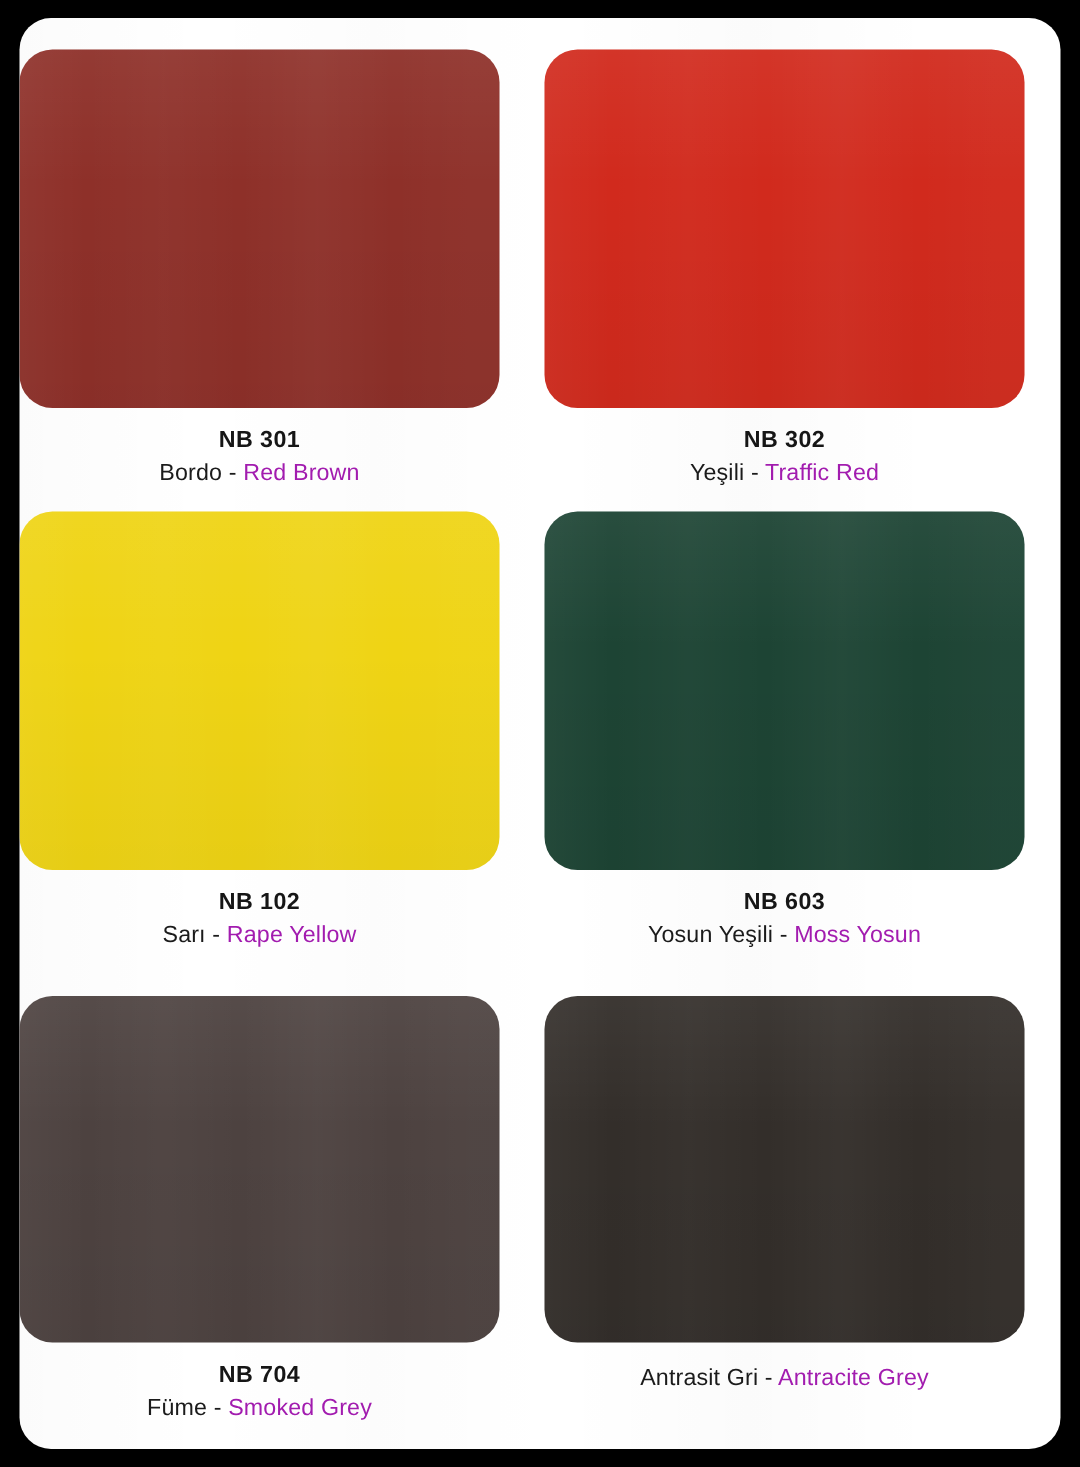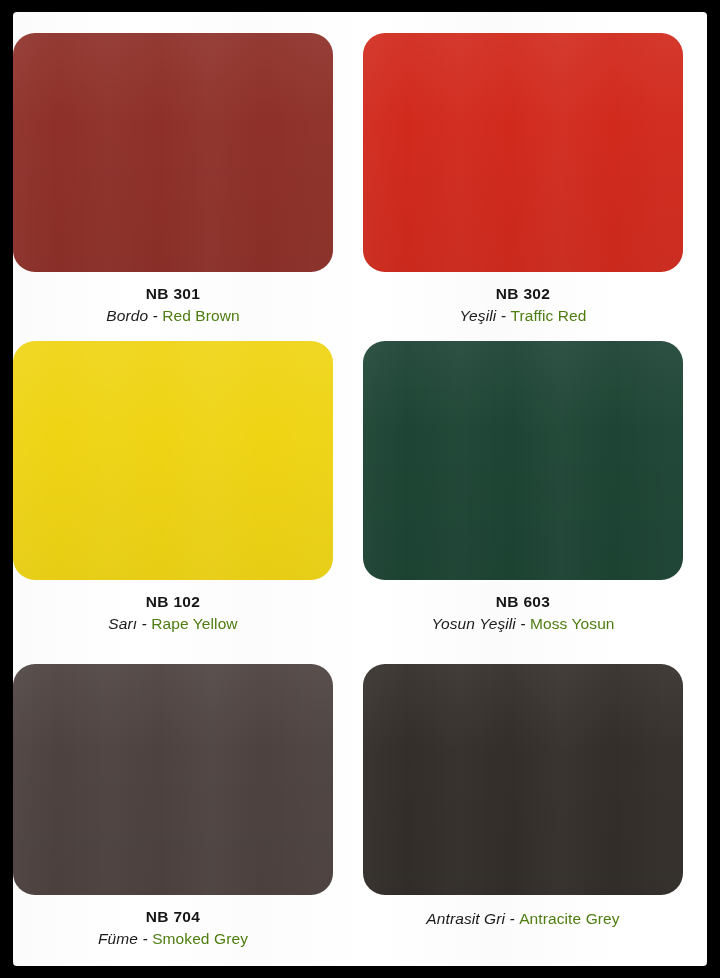--- a/index.html
+++ b/index.html
@@ -28,21 +28,21 @@
   }
 
   
   #page {
     position: absolute;
     left: 13px;
     top: 12px;
     width: 694px;
     height: 954px;
     background: #ffffff;
-    border-radius: 4px;
+    border-radius: 21px;
     overflow: hidden;
   }
 
   
   #paper-texture {
     position: absolute;
     inset: 0;
     pointer-events: none;
     background:
       linear-gradient(90deg, rgba(0,0,0,0.016) 0%, rgba(0,0,0,0) 18%, rgba(0,0,0,0.012) 34%,
@@ -108,24 +108,23 @@
 
   .names {
     font-size: 15.5px;
     line-height: 24px;
     color: #6d6d6d;
     letter-spacing: 0.1px;
     white-space: nowrap;
   }
   .names .tr {
     color: #1b1b1b;
-    font-style: italic;
   }
   .names .en {
-    color: #4d7c0f;
+    color: #a21caf;
   }
 </style>
 </head>
 <body>
 
 <div id="frame">
   <div id="page">
     <div id="paper-texture"></div>
 
     <div id="grid">

